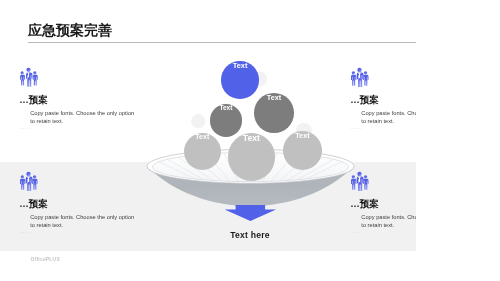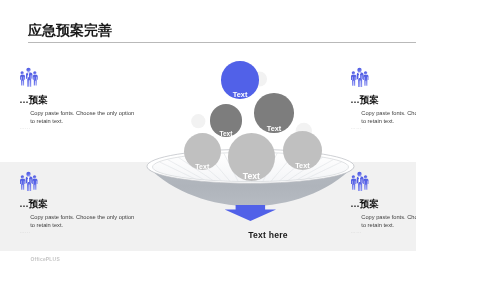--- a/index.html
+++ b/index.html
@@ -26,30 +26,30 @@
   .panel .p-dots{font-size:5.6px;color:#cdcdcd;margin-top:0px;letter-spacing:0px;line-height:5px;}
 
 
 
   .footer-brand{position:absolute;left:30.5px;top:256.6px;font-size:4.9px;color:#c4c4c4;
                 letter-spacing:.25px;font-weight:bold;}
   .footer-page{position:absolute;left:436px;top:255.8px;width:32.6px;text-align:right;
                font-size:6.4px;color:#bcbcbc;}
 
   #funnel{position:absolute;left:0;top:0;}
-  .bubble{position:absolute;border-radius:50%;display:flex;align-items:flex-end;
+  .bubble{position:absolute;border-radius:50%;display:flex;align-items:flex-start;
           justify-content:center;color:#ffffff;font-weight:bold;}
   .b0{left:221.3px;top:61.3px;width:37.5px;height:37.5px;background:#5161e8;font-size:7.4px;}
   .b1{left:209.6px;top:104.3px;width:32.7px;height:32.7px;background:#7d7d7d;font-size:6.6px;}
   .b2{left:254.3px;top:93.3px;width:39.5px;height:39.5px;background:#7d7d7d;font-size:7.3px;}
   .b3{left:183.5px;top:132.8px;width:37.6px;height:37.6px;background:#c0c0c0;font-size:7.0px;}
   .b4{left:227.8px;top:133.4px;width:47.2px;height:47.2px;background:#c0c0c0;font-size:8.7px;}
   .b5{left:282.6px;top:130.5px;width:39.6px;height:39.6px;background:#c0c0c0;font-size:7.3px;}
   #arrow{position:absolute;left:220.8px;top:205.3px;}
-  .caption{position:absolute;left:208px;top:229.5px;width:120px;text-align:center;font-size:8.6px;
+  .caption{position:absolute;left:190px;top:229.5px;width:120px;text-align:center;font-size:8.6px;
            font-weight:bold;color:#1a1a1a;letter-spacing:.2px;}
 </style>
 </head>
 <body>
 
 <div id="slide">
 
   <div class="band"></div>
 
   <div class="title">应急预案完善</div>

